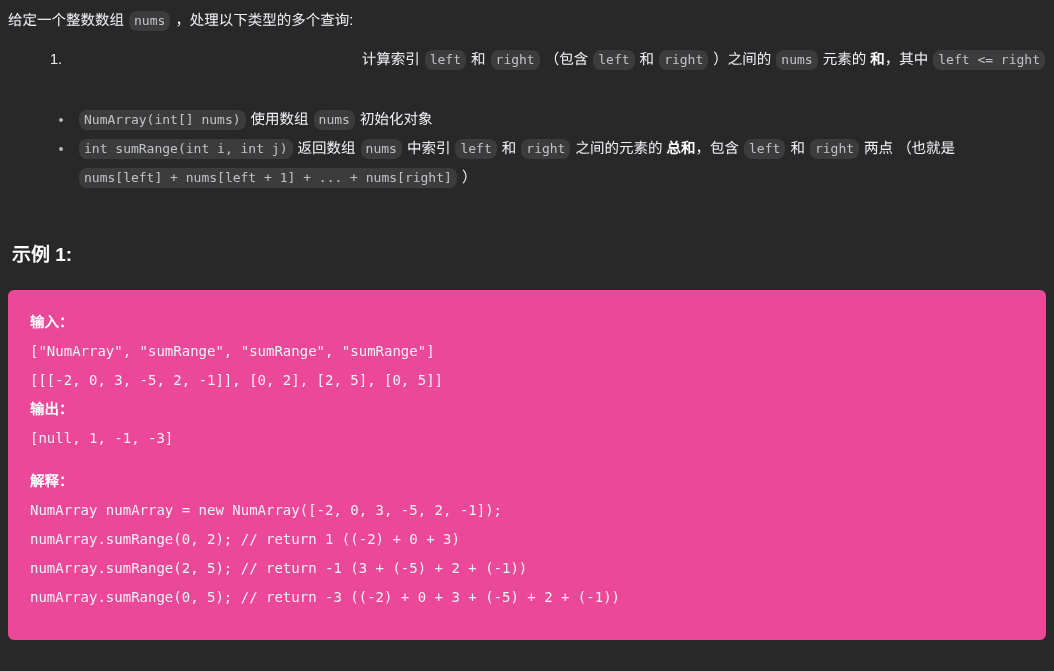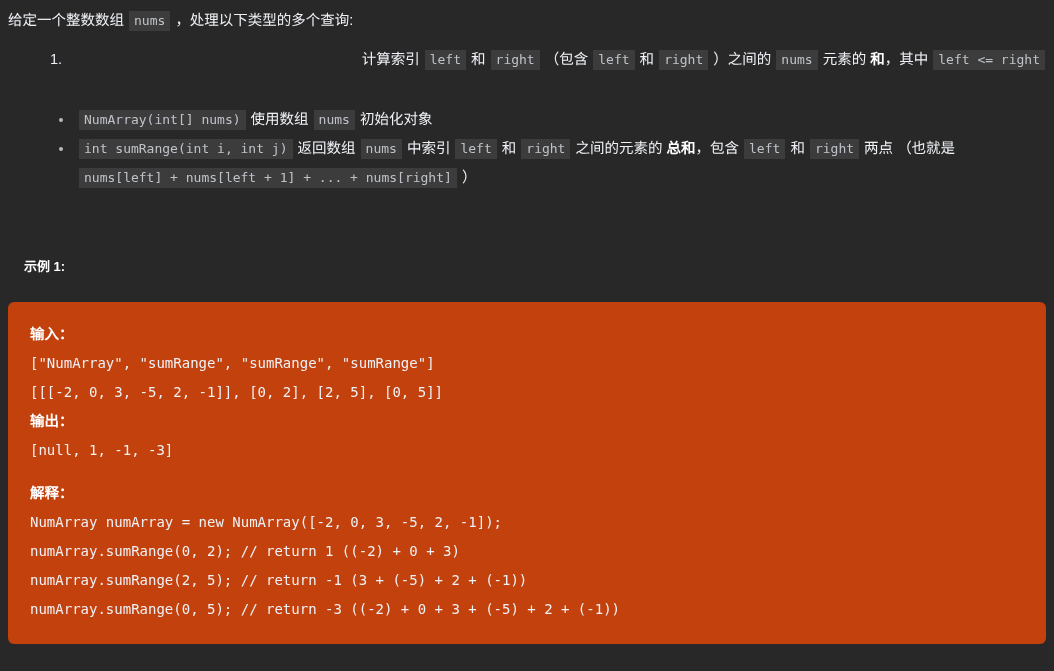--- a/index.html
+++ b/index.html
@@ -29,21 +29,21 @@
     line-height: 27px;
     color: #eff1f6;
   }
   .spacer-sm { height: 12px; }
   .spacer-lg { height: 40px; }
 
   code.inline {
     font-family: "DejaVu Sans Mono", "Liberation Mono", monospace;
     background: #3c3c3c;
     color: #bfc3c9;
-    border-radius: 0;
+    border-radius: 8px;
     padding: 2px 5px 3px 5px;
     font-size: 13px;
     white-space: pre;
     margin: 0 1px;
   }
   b, strong { font-weight: 700; color: #ffffff; }
 
   ol.numlist {
     margin: 0;
     padding: 0 0 0 0;
@@ -81,33 +81,33 @@
     position: absolute;
     left: 43px;
     top: 13px;
     width: 4px;
     height: 4px;
     border-radius: 50%;
     background: #b6b9bf;
   }
 
   h4.example-title {
-    margin: 16px;
+    margin: 4px;
     padding: 0;
-    font-size: 13px;
+    font-size: 19px;
     font-weight: 700;
     color: #ffffff;
     line-height: 22px;
   }
 
   pre.codeblock {
     margin: 24px 0 0 0;
-    background: #c2410c;
+    background: #ec4899;
     border-radius: 6px;
-    padding: 18px 22px 20px 22px;
+    padding: 18px 22px 28px 22px;
     font-family: "DejaVu Sans Mono", "Liberation Mono", monospace;
     font-size: 14px;
     line-height: 29px;
     color: #eff1f6;
     white-space: pre;
     overflow: hidden;
     box-sizing: border-box;
   }
   pre.codeblock .lbl {
     font-weight: 700;

